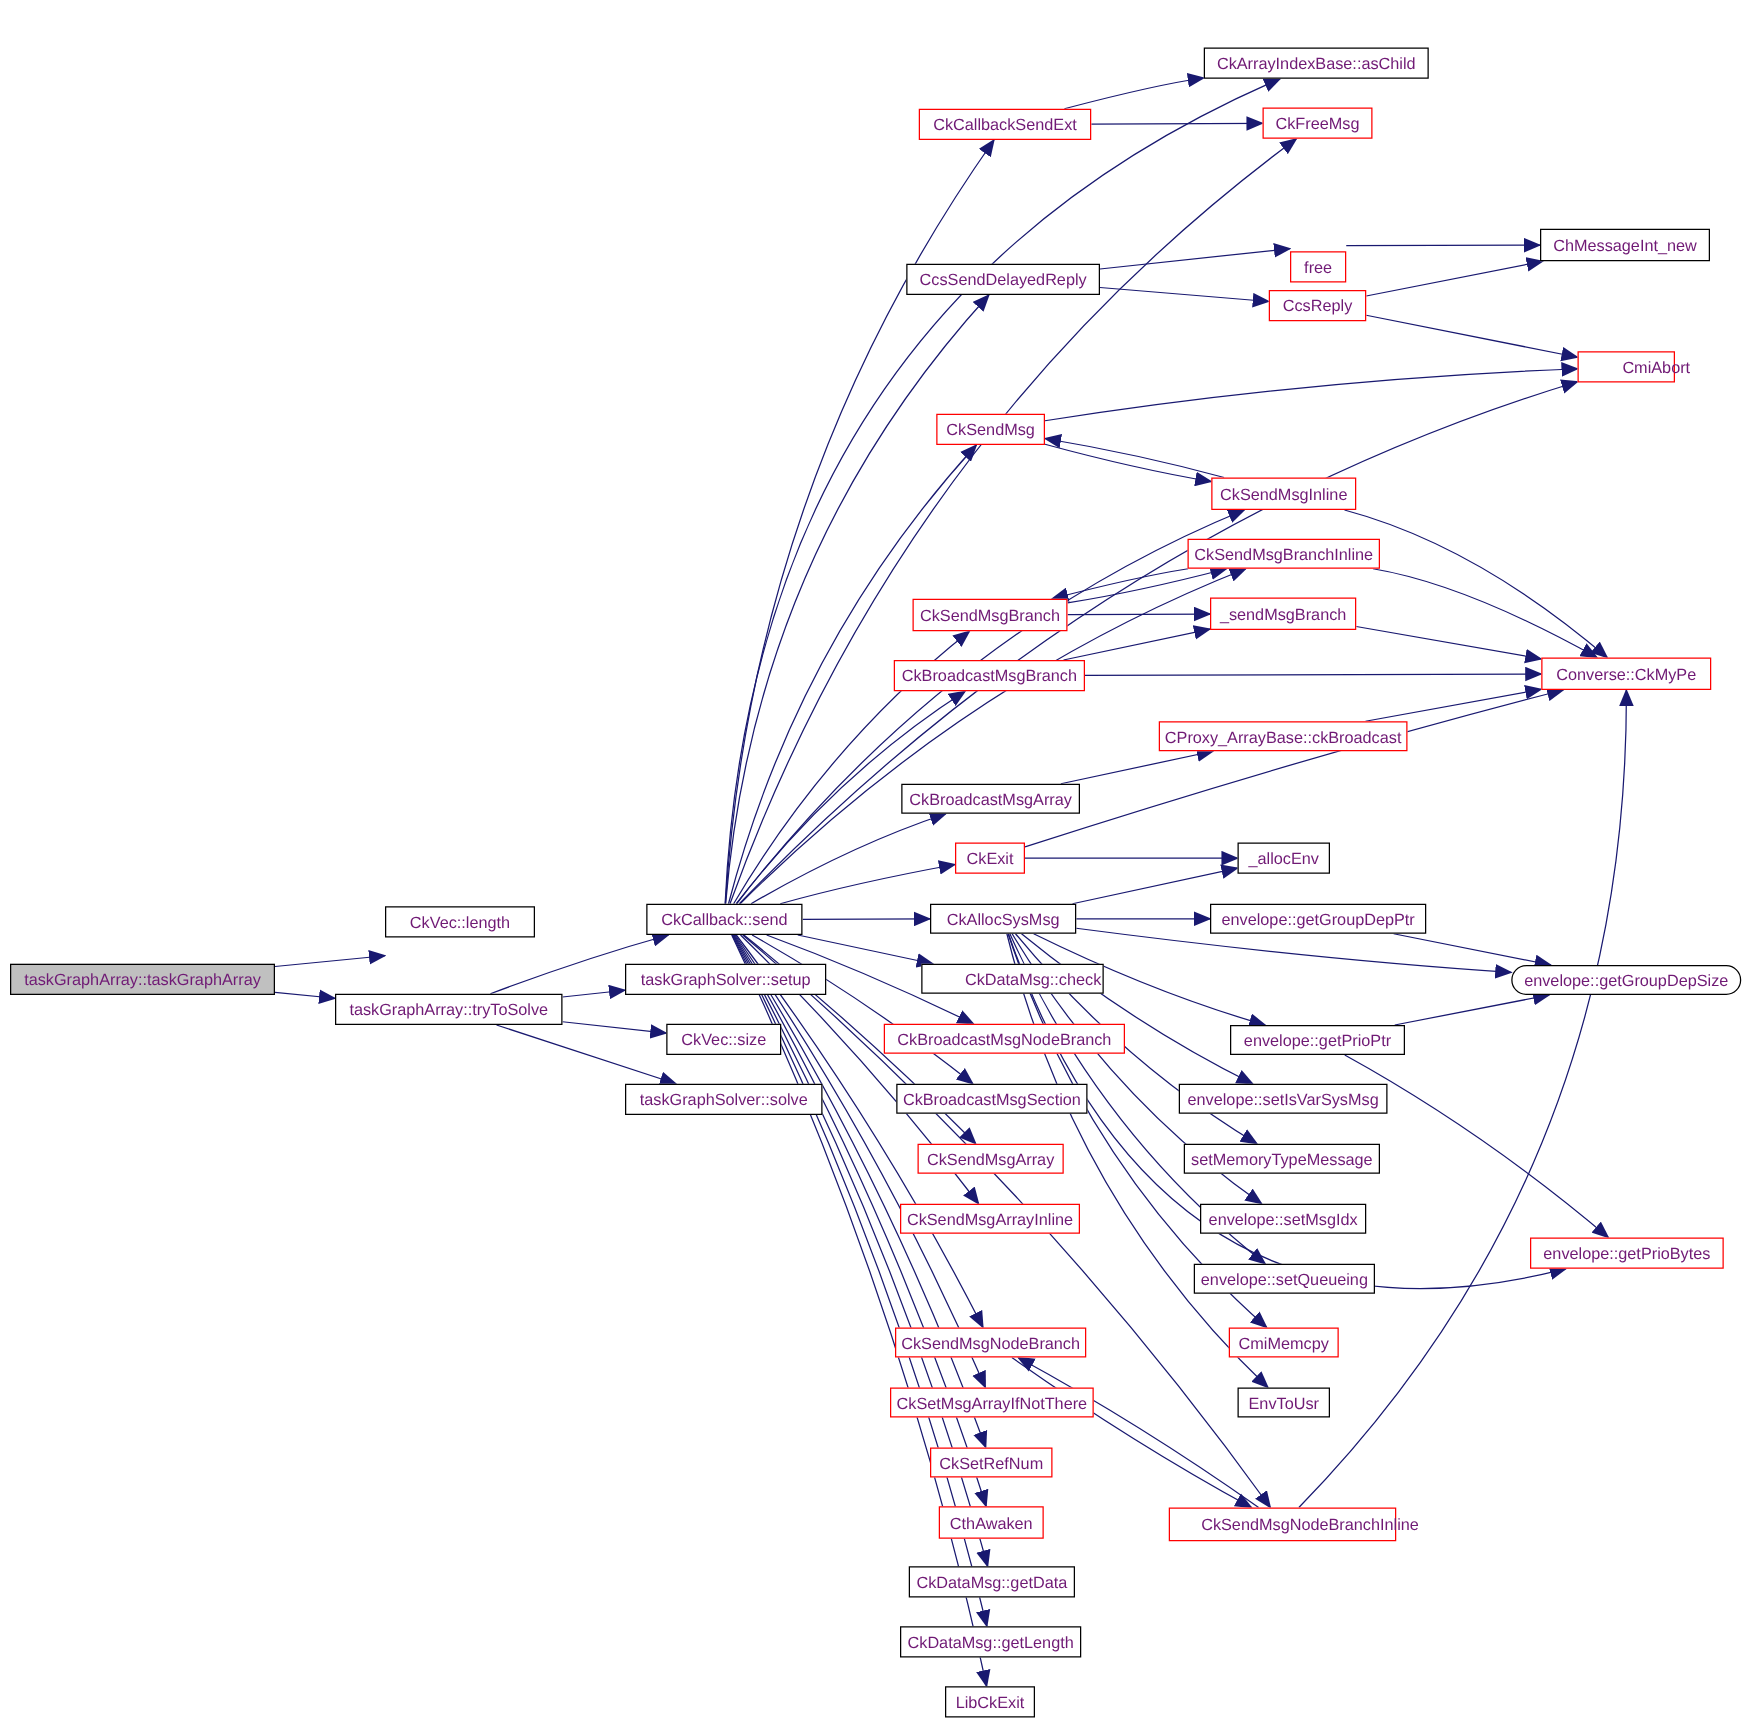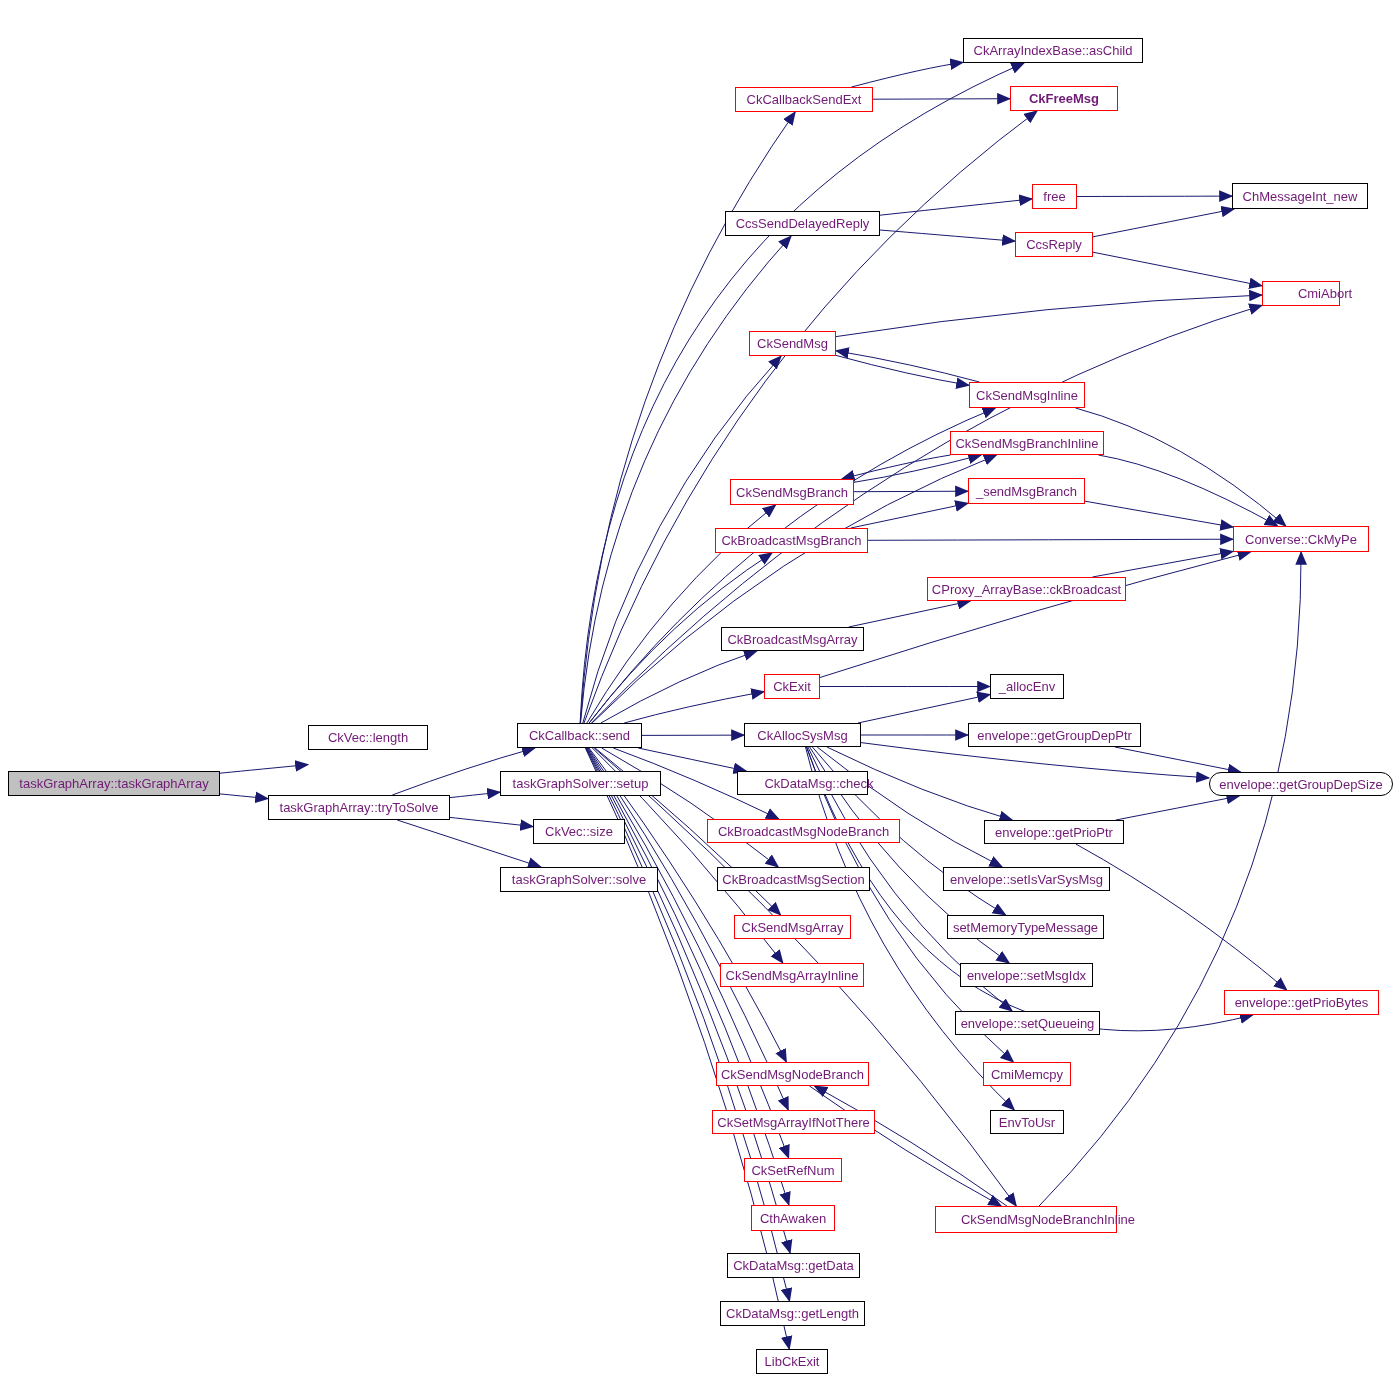--- a/index.html
+++ b/index.html
@@ -110,41 +110,41 @@
   <div id="nodes">
       <div class="node root" style="left: 8px; top: 771px; width: 212px; height: 25px;">taskGraphArray::taskGraphArray</div>
       <div class="node" style="left: 308px; top: 725px; width: 120px; height: 25px;">CkVec::length</div>
       <div class="node" style="left: 268px; top: 795px; width: 182px; height: 25px;">taskGraphArray::tryToSolve</div>
       <div class="node" style="left: 500px; top: 771px; width: 161px; height: 25px;">taskGraphSolver::setup</div>
       <div class="node" style="left: 533px; top: 819px; width: 92px; height: 25px;">CkVec::size</div>
       <div class="node" style="left: 500px; top: 867px; width: 158px; height: 25px;">taskGraphSolver::solve</div>
       <div class="node" style="left: 517px; top: 723px; width: 125px; height: 25px;">CkCallback::send</div>
       <div class="node" style="left: 963px; top: 38px; width: 180px; height: 25px;">CkArrayIndexBase::asChild</div>
       <div class="node red" style="left: 735px; top: 87px; width: 138px; height: 25px;">CkCallbackSendExt</div>
-      <div class="node red" style="left: 1010px; top: 86px; width: 108px; height: 25px; font-weight: bold;">CkFreeMsg</div>
+      <div class="node red" style="left: 1010px; top: 86px; width: 88px; height: 25px;">CkFreeMsg</div>
       <div class="node" style="left: 725px; top: 211px; width: 155px; height: 25px;">CcsSendDelayedReply</div>
-      <div class="node red" style="left: 1032px; top: 184px; width: 45px; height: 25px;">free</div>
+      <div class="node red" style="left: 1032px; top: 201px; width: 45px; height: 25px;">free</div>
       <div class="node red" style="left: 1015px; top: 232px; width: 78px; height: 25px;">CcsReply</div>
       <div class="node" style="left: 1232px; top: 183px; width: 136px; height: 26px;">ChMessageInt_new</div>
       <div class="node red" style="left: 1262px; top: 281px; width: 78px; height: 25px; padding-left: 48px;">CmiAbort</div>
       <div class="node red" style="left: 749px; top: 331px; width: 87px; height: 25px;">CkSendMsg</div>
       <div class="node red" style="left: 969px; top: 382px; width: 116px; height: 26px;">CkSendMsgInline</div>
       <div class="node red" style="left: 950px; top: 431px; width: 154px; height: 24px;">CkSendMsgBranchInline</div>
       <div class="node red" style="left: 730px; top: 479px; width: 124px; height: 26px;">CkSendMsgBranch</div>
       <div class="node red" style="left: 968px; top: 478px; width: 117px; height: 26px;">_sendMsgBranch</div>
       <div class="node red" style="left: 715px; top: 528px; width: 153px; height: 25px;">CkBroadcastMsgBranch</div>
       <div class="node red" style="left: 1233px; top: 526px; width: 136px; height: 26px;">Converse::CkMyPe</div>
       <div class="node red" style="left: 927px; top: 577px; width: 199px; height: 24px;">CProxy_ArrayBase::ckBroadcast</div>
       <div class="node" style="left: 721px; top: 627px; width: 143px; height: 24px;">CkBroadcastMsgArray</div>
       <div class="node red" style="left: 764px; top: 674px; width: 56px; height: 25px;">CkExit</div>
       <div class="node" style="left: 990px; top: 674px; width: 74px; height: 25px;">_allocEnv</div>
       <div class="node" style="left: 744px; top: 723px; width: 117px; height: 24px;">CkAllocSysMsg</div>
       <div class="node" style="left: 968px; top: 723px; width: 173px; height: 24px; text-align: center;">envelope::getGroupDepPtr</div>
       <div class="node" style="left: 1209px; top: 772px; width: 184px; height: 24px; border-radius: 12px;">envelope::getGroupDepSize</div>
-      <div class="node" style="left: 737px; top: 771px; width: 131px; height: 24px; padding-left: 33px;">CkDataMsg::check</div>
+      <div class="node" style="left: 737px; top: 771px; width: 146px; height: 24px; padding-left: 33px;">CkDataMsg::check</div>
       <div class="node" style="left: 984px; top: 820px; width: 140px; height: 24px;">envelope::getPrioPtr</div>
       <div class="node red" style="left: 707px; top: 819px; width: 193px; height: 24px;">CkBroadcastMsgNodeBranch</div>
       <div class="node" style="left: 943px; top: 867px; width: 167px; height: 24px;">envelope::setIsVarSysMsg</div>
       <div class="node" style="left: 717px; top: 867px; width: 153px; height: 24px;">CkBroadcastMsgSection</div>
       <div class="node" style="left: 947px; top: 915px; width: 157px; height: 24px;">setMemoryTypeMessage</div>
       <div class="node red" style="left: 734px; top: 915px; width: 117px; height: 24px;">CkSendMsgArray</div>
       <div class="node" style="left: 960px; top: 963px; width: 133px; height: 24px;">envelope::setMsgIdx</div>
       <div class="node red" style="left: 720px; top: 963px; width: 144px; height: 24px;">CkSendMsgArrayInline</div>
       <div class="node" style="left: 955px; top: 1011px; width: 145px; height: 24px;">envelope::setQueueing</div>
       <div class="node red" style="left: 983px; top: 1062px; width: 88px; height: 24px;">CmiMemcpy</div>

